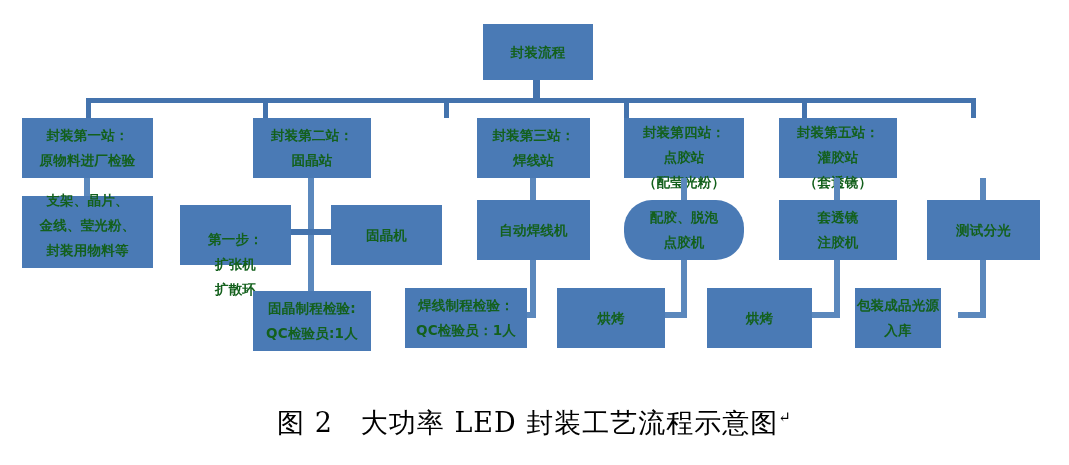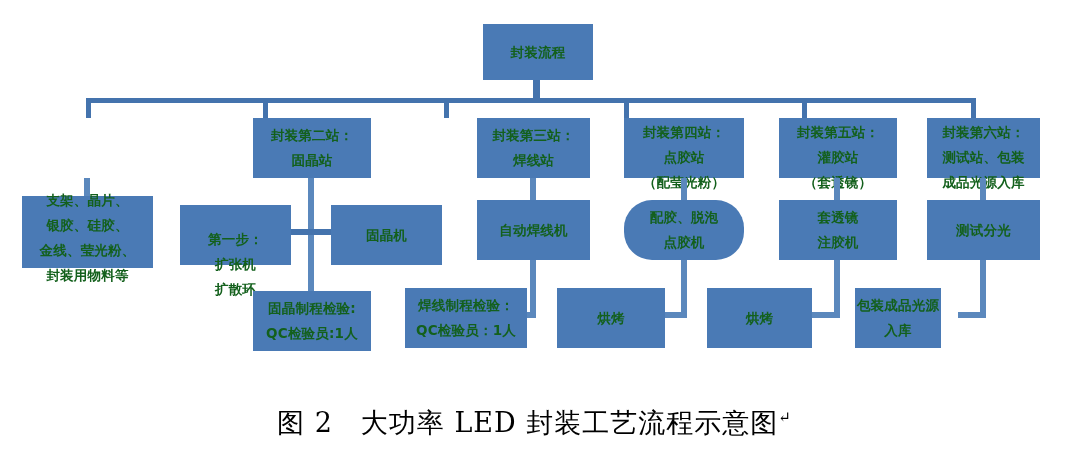--- a/index.html
+++ b/index.html
@@ -83,24 +83,27 @@
 
   <div class="conn" style="left:86px; top:98px; width:890px; height:5px;"></div>
 
   <div class="conn" style="left:86px; top:98px; width:5px; height:20px;"></div>
   <div class="conn" style="left:263px; top:98px; width:5px; height:20px;"></div>
   <div class="conn" style="left:444px; top:98px; width:5px; height:20px;"></div>
   <div class="conn" style="left:624px; top:98px; width:5px; height:20px;"></div>
   <div class="conn" style="left:802px; top:98px; width:5px; height:20px;"></div>
   <div class="conn" style="left:971px; top:98px; width:5px; height:20px;"></div>
 
+  <div class="node" style="left:22px; top:118px; width:131px; height:60px;">
+    <span class="ln">封装第一站：</span>
+    <span class="ln">原物料进厂检验</span>
+  </div>
   <div class="conn light" style="left:84px; top:178px; width:6px; height:18px;"></div>
   <div class="node spill" style="left:22px; top:196px; width:131px; height:72px; padding-top:-4px;">
     <span class="ln" style="top:-8px;">支架、晶片、</span>
-    <span class="ln" style="top:-8px;">银胶、硅胶、</span>
     <span class="ln" style="top:-8px;">金线、莹光粉、</span>
     <span class="ln" style="top:-8px;">封装用物料等</span>
   </div>
 
   <div class="node" style="left:253px; top:118px; width:118px; height:60px;">
     <span class="ln">封装第二站：</span>
     <span class="ln">固晶站</span>
   </div>
 
   <div class="conn light" style="left:308px; top:178px; width:6px; height:116px;"></div>
@@ -166,25 +169,20 @@
     <span class="ln">套透镜</span>
     <span class="ln">注胶机</span>
   </div>
   <div class="conn light" style="left:834px; top:260px; width:6px; height:58px;"></div>
   <div class="conn light" style="left:812px; top:312px; width:28px; height:6px;"></div>
 
   <div class="node" style="left:707px; top:288px; width:105px; height:60px;">
     <span class="ln">烘烤</span>
   </div>
 
-  <div class="node spill" style="left:927px; top:118px; width:113px; height:60px;">
-    <span class="ln" style="top:2px;">封装第六站：</span>
-    <span class="ln" style="top:2px;">测试站、包装</span>
-    <span class="ln" style="top:2px;">成品光源入库</span>
-  </div>
   <div class="conn light" style="left:980px; top:178px; width:6px; height:22px;"></div>
   <div class="node" style="left:927px; top:200px; width:113px; height:60px;">
     <span class="ln">测试分光</span>
   </div>
   <div class="conn light" style="left:980px; top:260px; width:6px; height:58px;"></div>
   <div class="conn light" style="left:958px; top:312px; width:28px; height:6px;"></div>
 
   <div class="node" style="left:855px; top:288px; width:86px; height:60px;">
     <span class="ln">包装成品光源</span>
     <span class="ln">入库</span>

